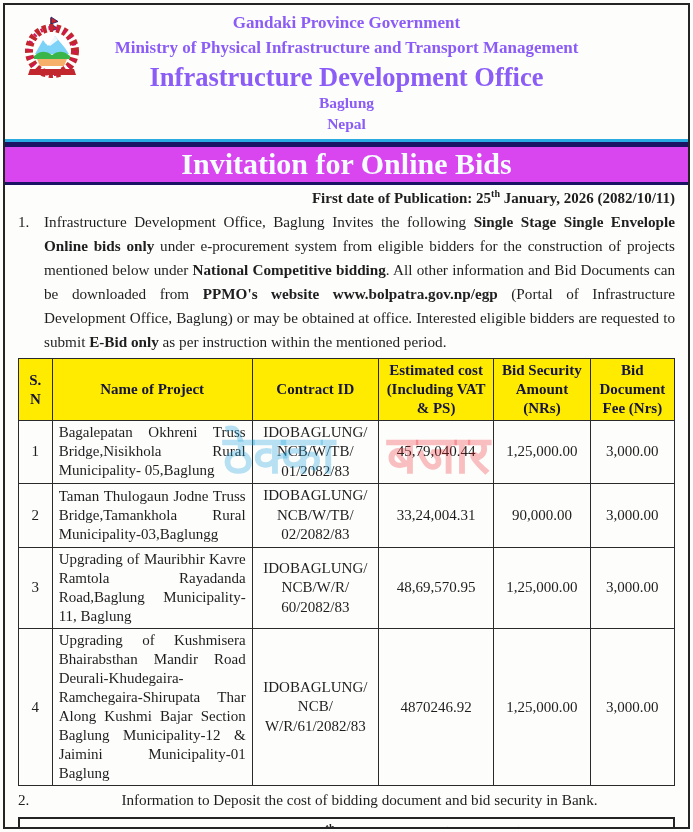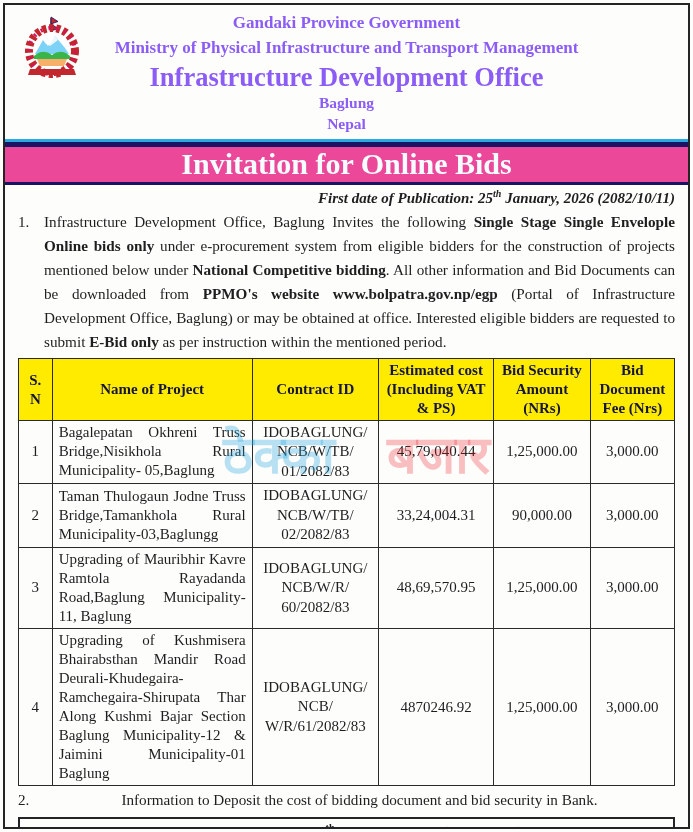--- a/index.html
+++ b/index.html
@@ -10,27 +10,27 @@
 
   
   .masthead{position:relative;text-align:center;}
   .emblem{position:absolute;left:6px;top:4px;}
   .red{color:#8b5cf6;font-weight:bold;}
   .t1{font-size:17px;line-height:1.28;margin-top:3px;}
   .t2{font-size:26.5px;line-height:1.15;margin-top:3px;}
   .t3{font-size:15.5px;line-height:1.3;margin-top:1px;}
 
   
-  .banner{margin:8px -13px 0;background:#ec4899;
+  .banner{margin:8px -13px 0;background:#d946ef;
           border-top:5px solid #1B1464;border-bottom:3px solid #1B1464;
           box-shadow:0 -3px 0 #29ABE2;
           text-align:center;color:#F4FDFF;font-weight:bold;font-size:30px;
           line-height:1.0;padding:2px 0 3px;}
 
-  .publine{text-align:right;font-weight:bold;font-size:15px;margin-top:3px;font-style:italic;}
+  .publine{text-align:right;font-weight:bold;font-size:15px;margin-top:3px;}
   sup{font-size:10px;}
 
   
   .numbered{display:flex;margin-top:3px;font-size:15.2px;line-height:1.57;}
   .numbered .num{width:26px;flex:none;}
   .numbered .body{flex:1;text-align:justify;}
   .b{font-weight:bold;}
 
   
   table{border-collapse:collapse;width:100%;}

